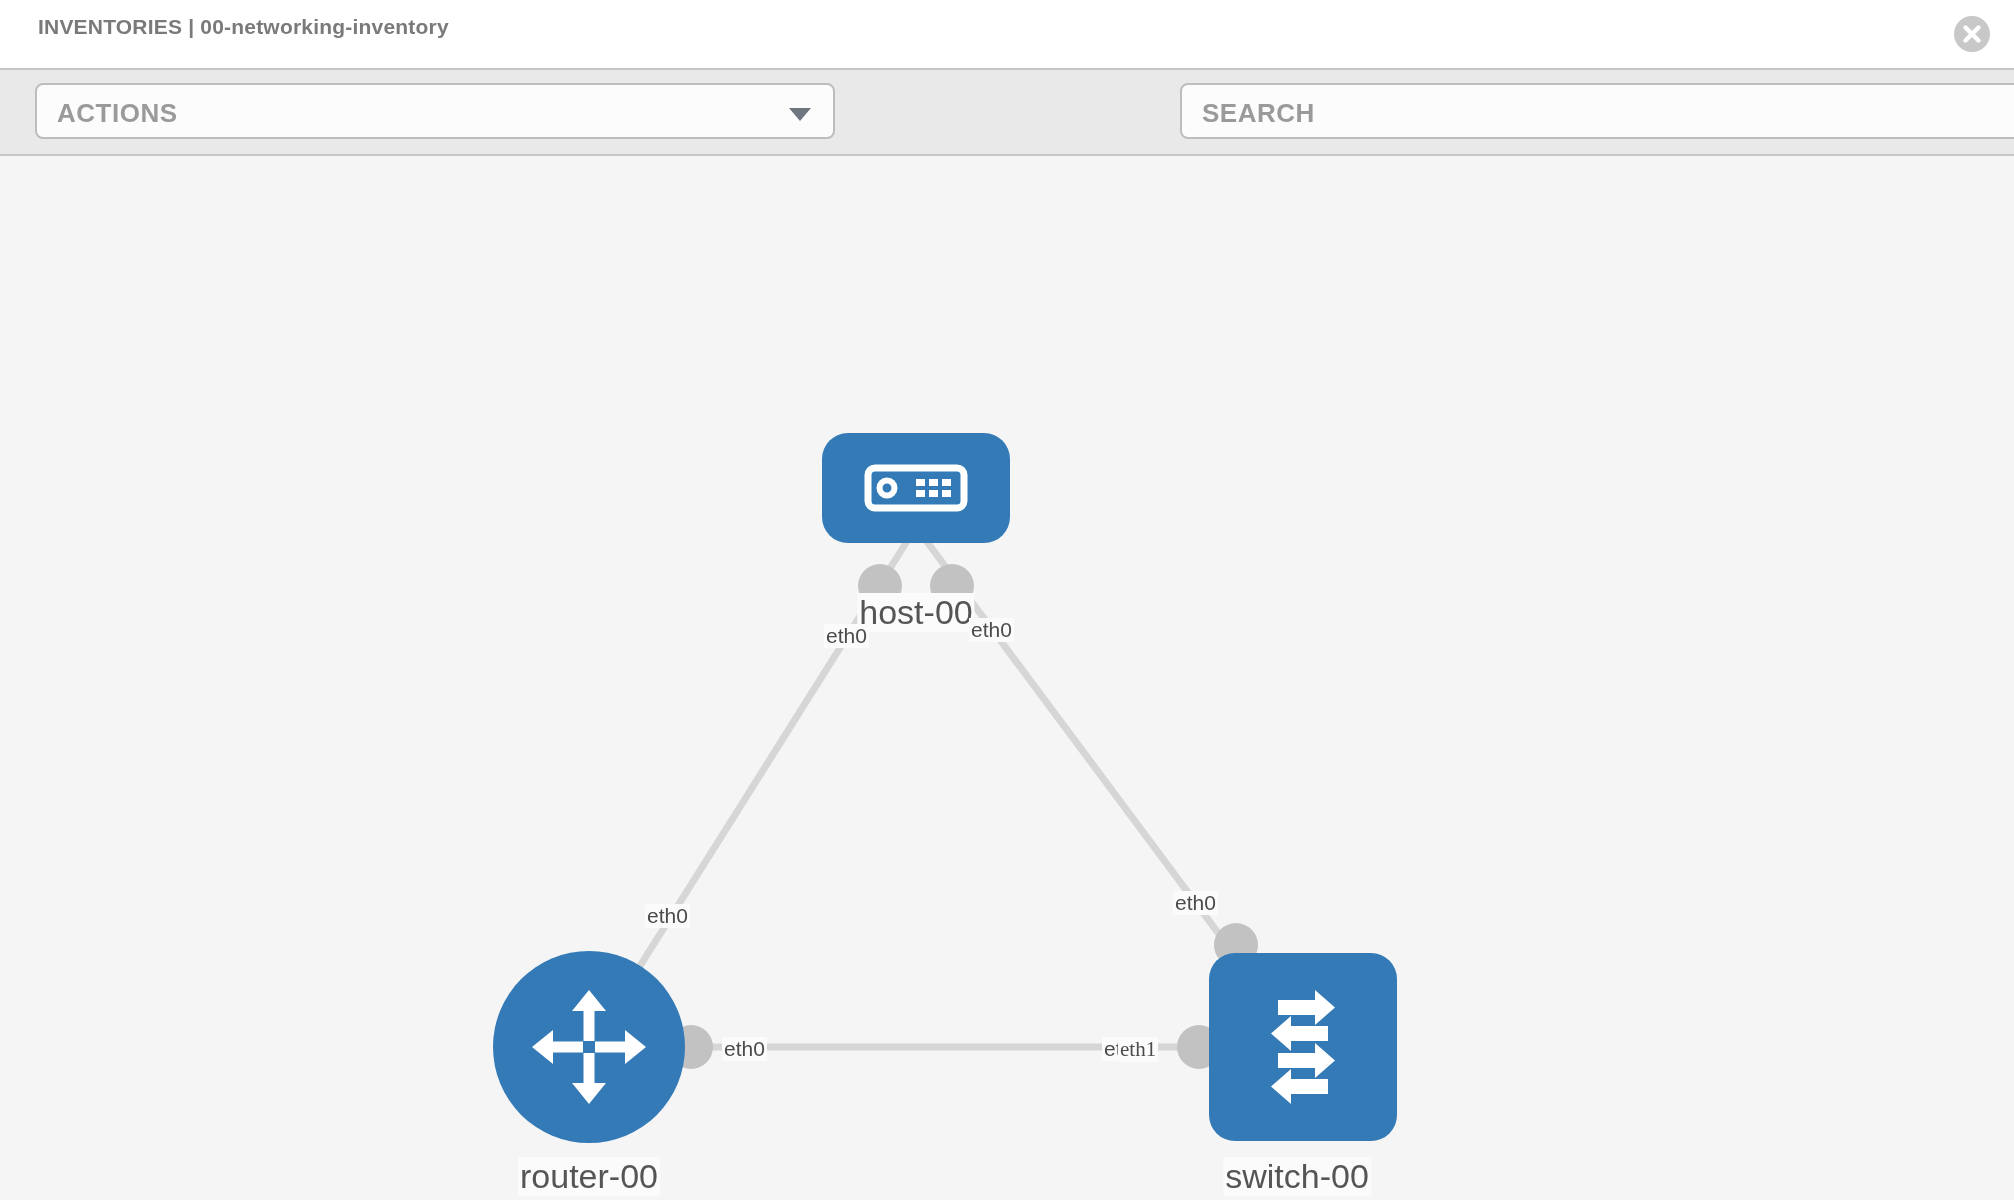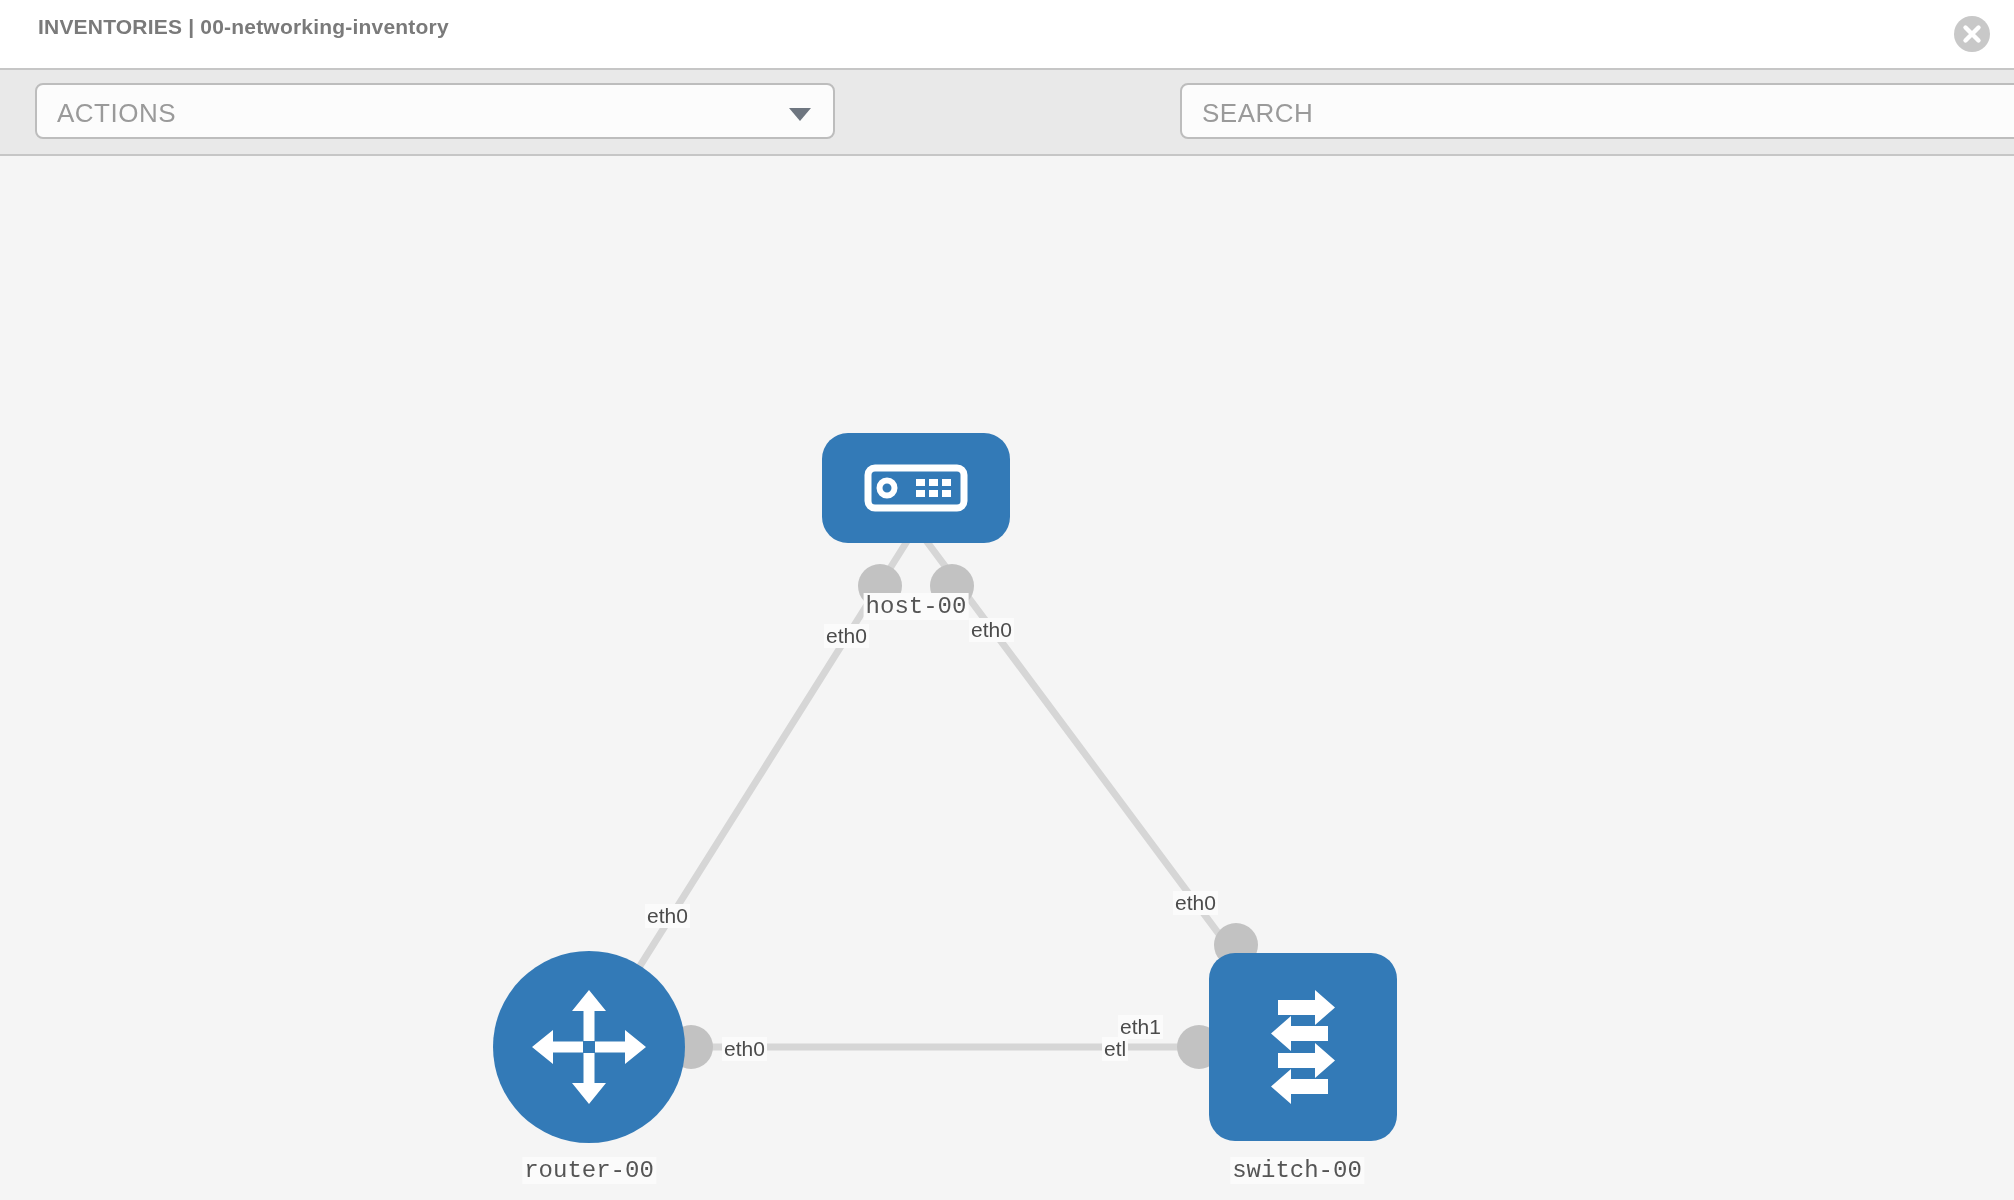--- a/index.html
+++ b/index.html
@@ -53,20 +53,21 @@
   
   .toolbar {
     position: absolute;
     left: 0; top: 68px;
     width: 2014px;
     height: 88px;
     background: #e9e9e9;
     border-top: 2px solid #c6c6c6;
     border-bottom: 2px solid #c6c6c6;
     box-sizing: border-box;
+    font-weight: bold;
   }
   .actions-select {
     position: absolute;
     left: 35px;
     top: 13px;
     width: 800px;
     height: 56px;
     background: #fcfcfc;
     border: 2px solid #bdbdbd;
     border-radius: 8px;
@@ -136,27 +137,26 @@
     left: 0; top: 0;
     width: 2014px;
     height: 1044px;
   }
 
   .edge-line { stroke: #d6d6d6; stroke-width: 7; stroke-linecap: round; }
   .port-dot  { fill: #c2c2c2; }
 
   .node-label {
     position: absolute;
-    font-size: 24px;
+    font-size: 34px;
     color: #555555;
     background: #fbfbfb;
     white-space: nowrap;
     transform: translateX(-50%);
     padding: 0 2px;
-    font-family: Liberation Mono, monospace;
   }
   .iface-label {
     position: absolute;
     font-size: 21px;
     color: #4b4b4b;
     background: #fbfbfb;
     white-space: nowrap;
     padding: 0 2px;
     margin-top: 12px;
   }
@@ -267,16 +267,16 @@
           <path d="M36 14 L73 14 L73 4 L93 21.5 L73 39 L73 29 L36 29 Z"></path>
           <path d="M86 40 L49 40 L49 30 L29 47.5 L49 65 L49 55 L86 55 Z"></path>
           <path d="M36 67 L73 67 L73 57 L93 74.5 L73 92 L73 82 L36 82 Z"></path>
           <path d="M86 93 L49 93 L49 83 L29 100.5 L49 118 L49 108 L86 108 Z"></path>
         </g>
       </svg>
     </div>
     <div class="node-label" style="left:1297px; top:1001px;">switch-00</div>
     <div class="iface-label" style="left:1173px; top:723px;">eth0</div>
     <div class="iface-label" style="left:1102px; top:869px;">etl</div>
-    <div class="iface-label" style="left:1118px; top:847px;">eth1</div>
+    <div class="iface-label" style="left:1118px; top:869px;font-family:Liberation Serif, serif;">eth1</div>
 
   </div>
 </div>
 
 </body></html>

